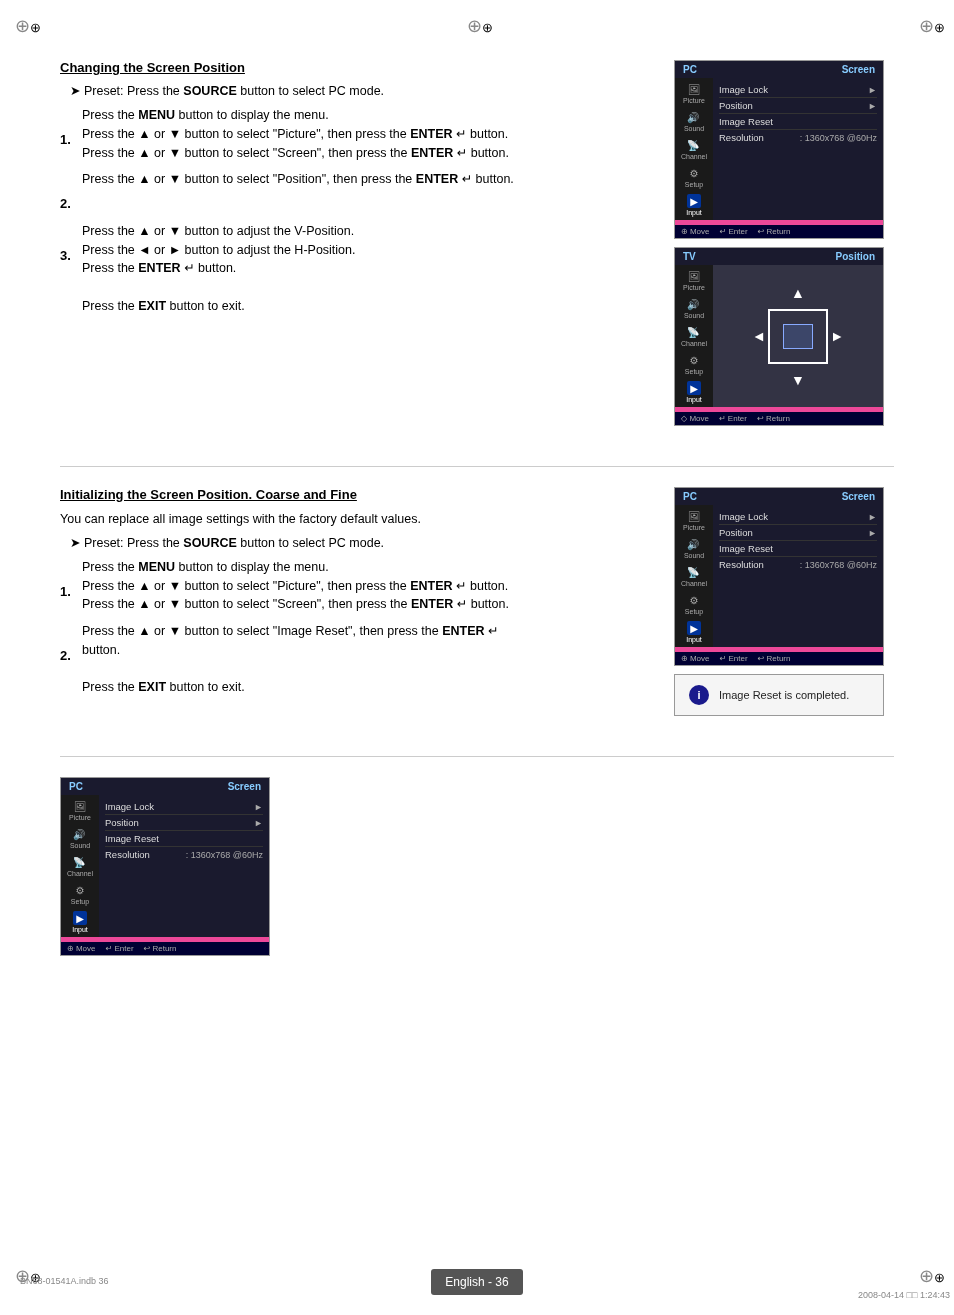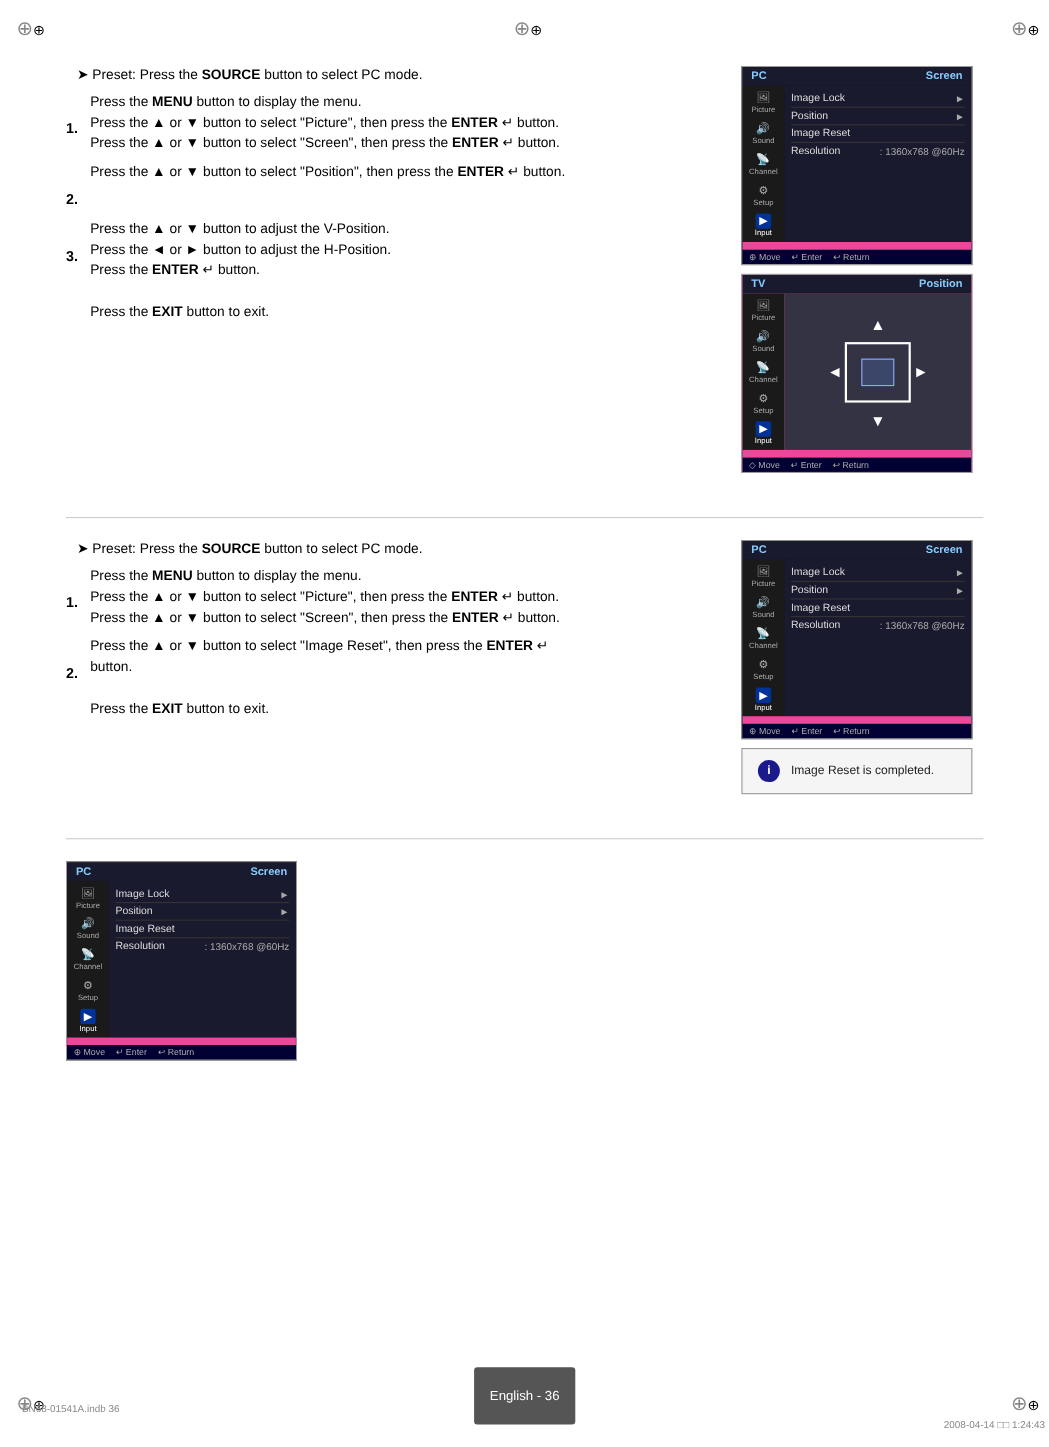--- a/index.html
+++ b/index.html
@@ -187,21 +187,21 @@
       font-size: 9px;
     }
 
     .menu-footer {
       background: #000033;
       padding: 2px 6px;
       display: flex;
       gap: 10px;
       font-size: 8px;
       color: #aaa;
-      border-top: 7px solid #ec4899;
+      border-top: 5px solid #ec4899;
     }
 
     .menu-footer span { display: flex; align-items: center; gap: 2px; }
 
     
     .position-screenshot {
       border: 1px solid #999;
       background: #ec4899;
       color: #fff;
       font-size: 10px;
@@ -328,21 +328,21 @@
       left: 0;
       right: 0;
       display: flex;
       justify-content: center;
       align-items: center;
     }
 
     .page-number-badge {
       background: #555;
       color: #fff;
-      padding: 19px 14px;
+      padding: 6px 14px;
       font-size: 12px;
       border-radius: 3px;
     }
 
     .footer-left {
       position: absolute;
       bottom: 29px;
       left: 20px;
       font-size: 9px;
       color: #888;
@@ -370,20 +370,21 @@
 
   <div class="crosshair crosshair-top">⊕</div>
   <div class="crosshair crosshair-left-top">⊕</div>
   <div class="crosshair crosshair-right-top">⊕</div>
   <div class="crosshair crosshair-bottom">⊕</div>
   <div class="crosshair crosshair-left-bottom">⊕</div>
   <div class="crosshair crosshair-right-bottom">⊕</div>
 
   <div class="section">
     <div class="section-text">
+      <div class="section-title">Changing the Screen Position</div>
       <p class="preset-line">
         ➤ Preset: Press the <span class="bold">SOURCE</span> button to select PC mode.
       </p>
 
       <div class="step">
         <span class="step-num bold">1.</span>
         <div class="step-content">
           Press the <span class="bold">MENU</span> button to display the menu.<br>
           Press the ▲ or ▼ button to select "Picture", then press the <span class="bold">ENTER</span> ↵ button.<br>
           Press the ▲ or ▼ button to select "Screen", then press the <span class="bold">ENTER</span> ↵ button.
@@ -510,20 +511,22 @@
           <span>↩ Return</span>
         </div>
       </div>
     </div>
   </div>
 
   <hr class="section-divider">
 
   <div class="section">
     <div class="section-text">
+      <div class="section-title">Initializing the Screen Position. Coarse and Fine</div>
+      <p class="body-text">You can replace all image settings with the factory default values.</p>
       <p class="preset-line">
         ➤ Preset: Press the <span class="bold">SOURCE</span> button to select PC mode.
       </p>
 
       <div class="step">
         <span class="step-num bold">1.</span>
         <div class="step-content">
           Press the <span class="bold">MENU</span> button to display the menu.<br>
           Press the ▲ or ▼ button to select "Picture", then press the <span class="bold">ENTER</span> ↵ button.<br>
           Press the ▲ or ▼ button to select "Screen", then press the <span class="bold">ENTER</span> ↵ button.

